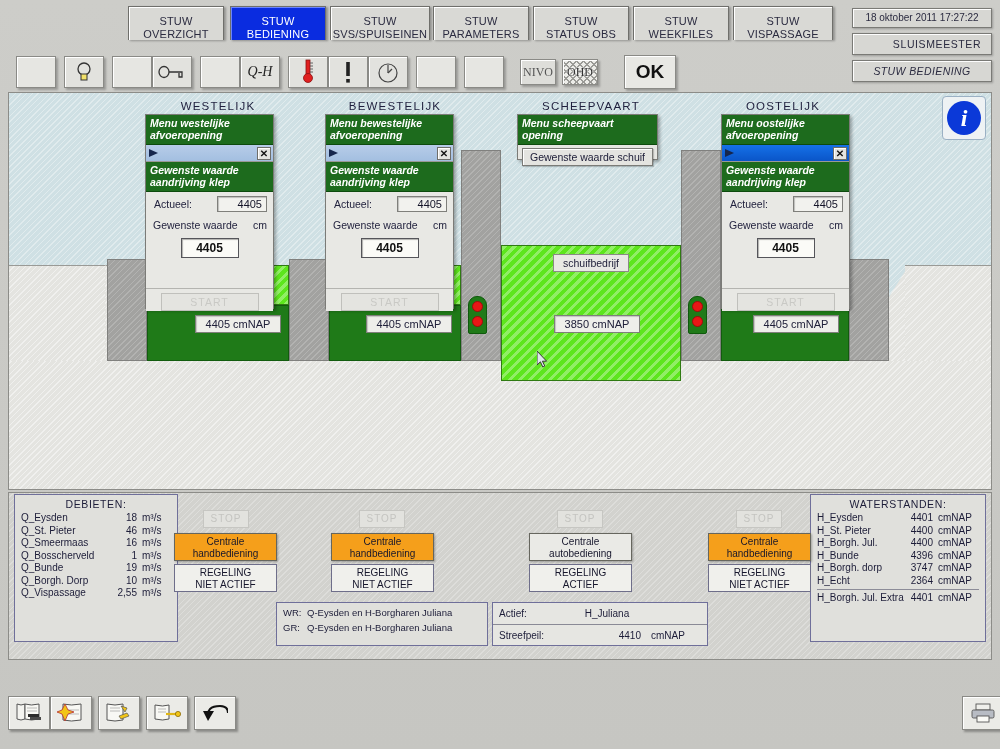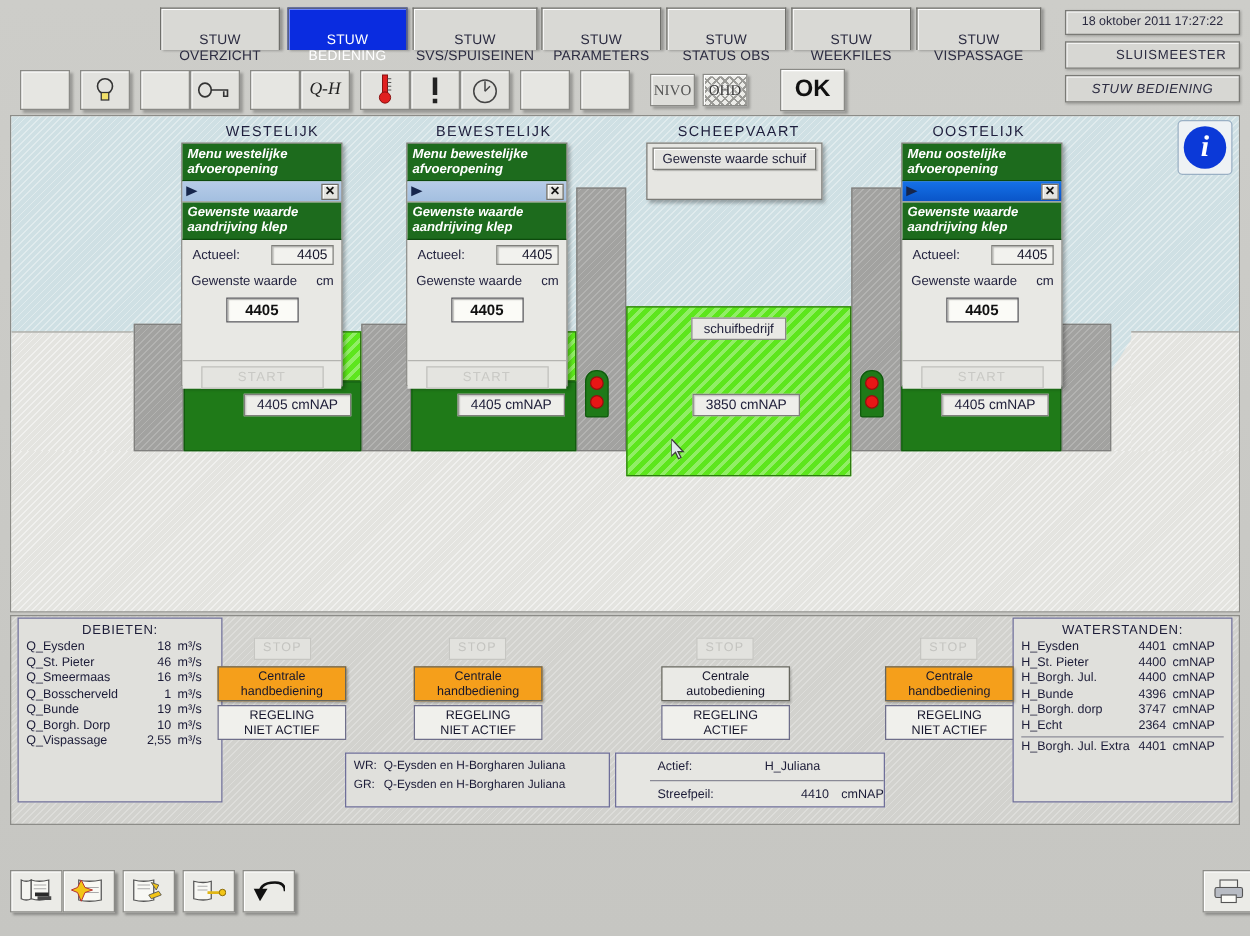--- a/index.html
+++ b/index.html
@@ -23,21 +23,21 @@
   .tab {
     position: absolute; top: 6px; height: 34px;
     background: #d9d9d5;
     border: 1px solid #6f6f6b;
     border-bottom: none;
     box-shadow: inset 1px 1px 0 #ffffff, 2px 1px 2px rgba(0,0,0,0.28);
     color: #2b2b40;
     font-size: 11px;
     line-height: 13px;
     text-align: center;
-    padding-top: 19px;
+    padding-top: 8px;
     letter-spacing: 0.2px;
     cursor: pointer;
   }
   .tab.active {
     background: #0a2ce0;
     color: #ffffff;
     box-shadow: inset 1px 1px 0 #6a84ff, 2px 1px 2px rgba(0,0,0,0.3);
   }
   .tab span { display: block; }
 
@@ -306,21 +306,21 @@
   .wrbox {
     position: absolute; left: 276px; top: 602px; width: 212px; height: 44px;
     background: #e0e0dc; border: 1px solid #6f6f9a;
     font-size: 9.5px; color: #1c1c38;
   }
   .wrbox .r { display: flex; padding: 4px 0 0 6px; }
   .wrbox .r .k { width: 24px; }
   .actiefbox {
     position: absolute; left: 492px; top: 602px; width: 216px; height: 44px;
     background: #e6e6e2; border: 1px solid #6f6f9a;
-    font-size: 10px; color: #1c1c38; padding-left: 27px;
+    font-size: 10px; color: #1c1c38;
   }
   .actiefbox .r { display: flex; align-items: center; height: 21px; padding-left: 6px; }
   .actiefbox .r.sep { border-top: 1px solid #8a8a96; }
   .actiefbox .k { width: 66px; }
 
   
   .bottombar { position: absolute; left: 0; top: 686px; width: 1000px; height: 63px; }
   .bbtn {
     position: absolute; top: 10px; width: 42px; height: 34px;
     background: #ebebe7;
@@ -531,20 +531,24 @@
           <span class="lblsm">cm</span>
         </div>
         <div class="gwinput" style="width:58px;">4405</div>
         <div class="sep" style="margin-top:30px;"></div>
         <div class="startbtn" style="width:98px;">START</div>
       </div>
     </div>
     <div class="napbox" style="left:357px;top:222px;width:86px;">4405 cmNAP</div>
 
     <div class="dlg" style="left:508px;top:21px;width:141px;height:46px;">
+      <div class="greenhdr">
+        <div>Menu scheepvaart</div>
+        <div>opening</div>
+      </div>
       <div style="padding:3px 4px 4px 4px;">
         <div class="plainbtn">Gewenste waarde schuif</div>
       </div>
     </div>
     <div class="schuifbedrijf" style="left:544px;top:161px;width:76px;">schuifbedrijf</div>
     <div class="napbox" style="left:545px;top:222px;width:86px;">3850 cmNAP</div>
 
     <div class="dlg" style="left:712px;top:21px;width:129px;height:195px;">
       <div class="greenhdr">
         <div>Menu oostelijke</div>

